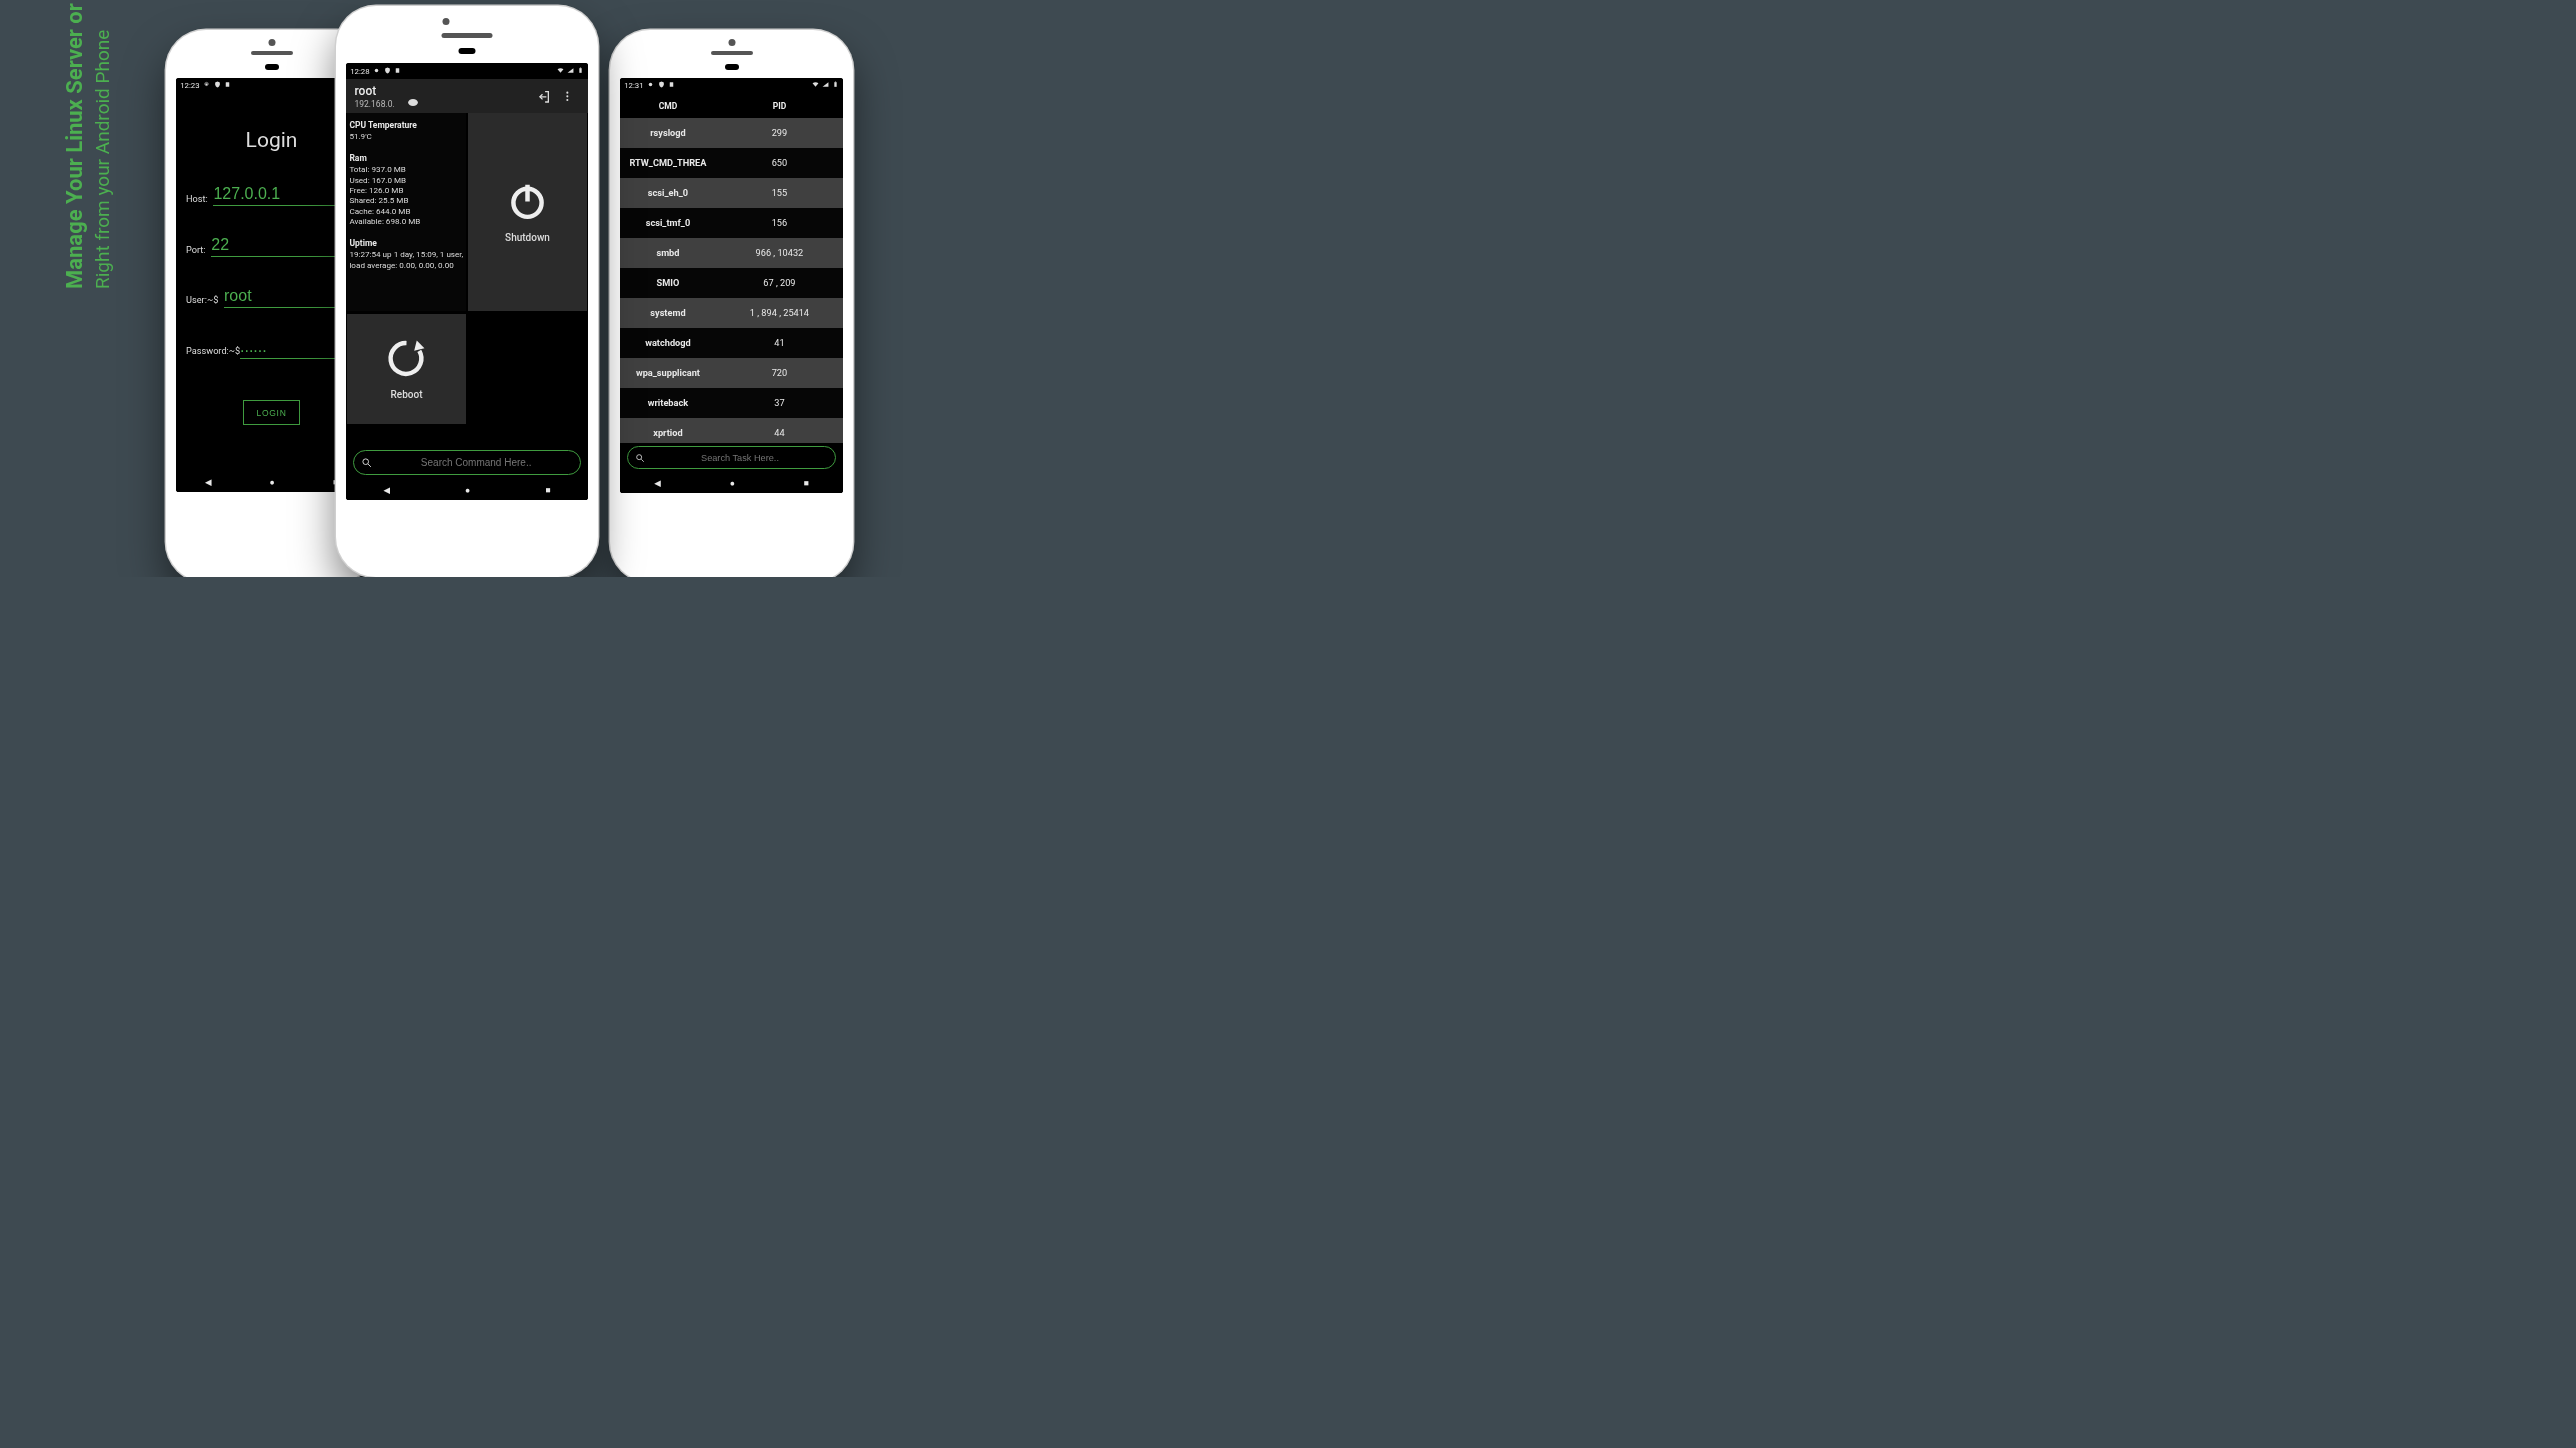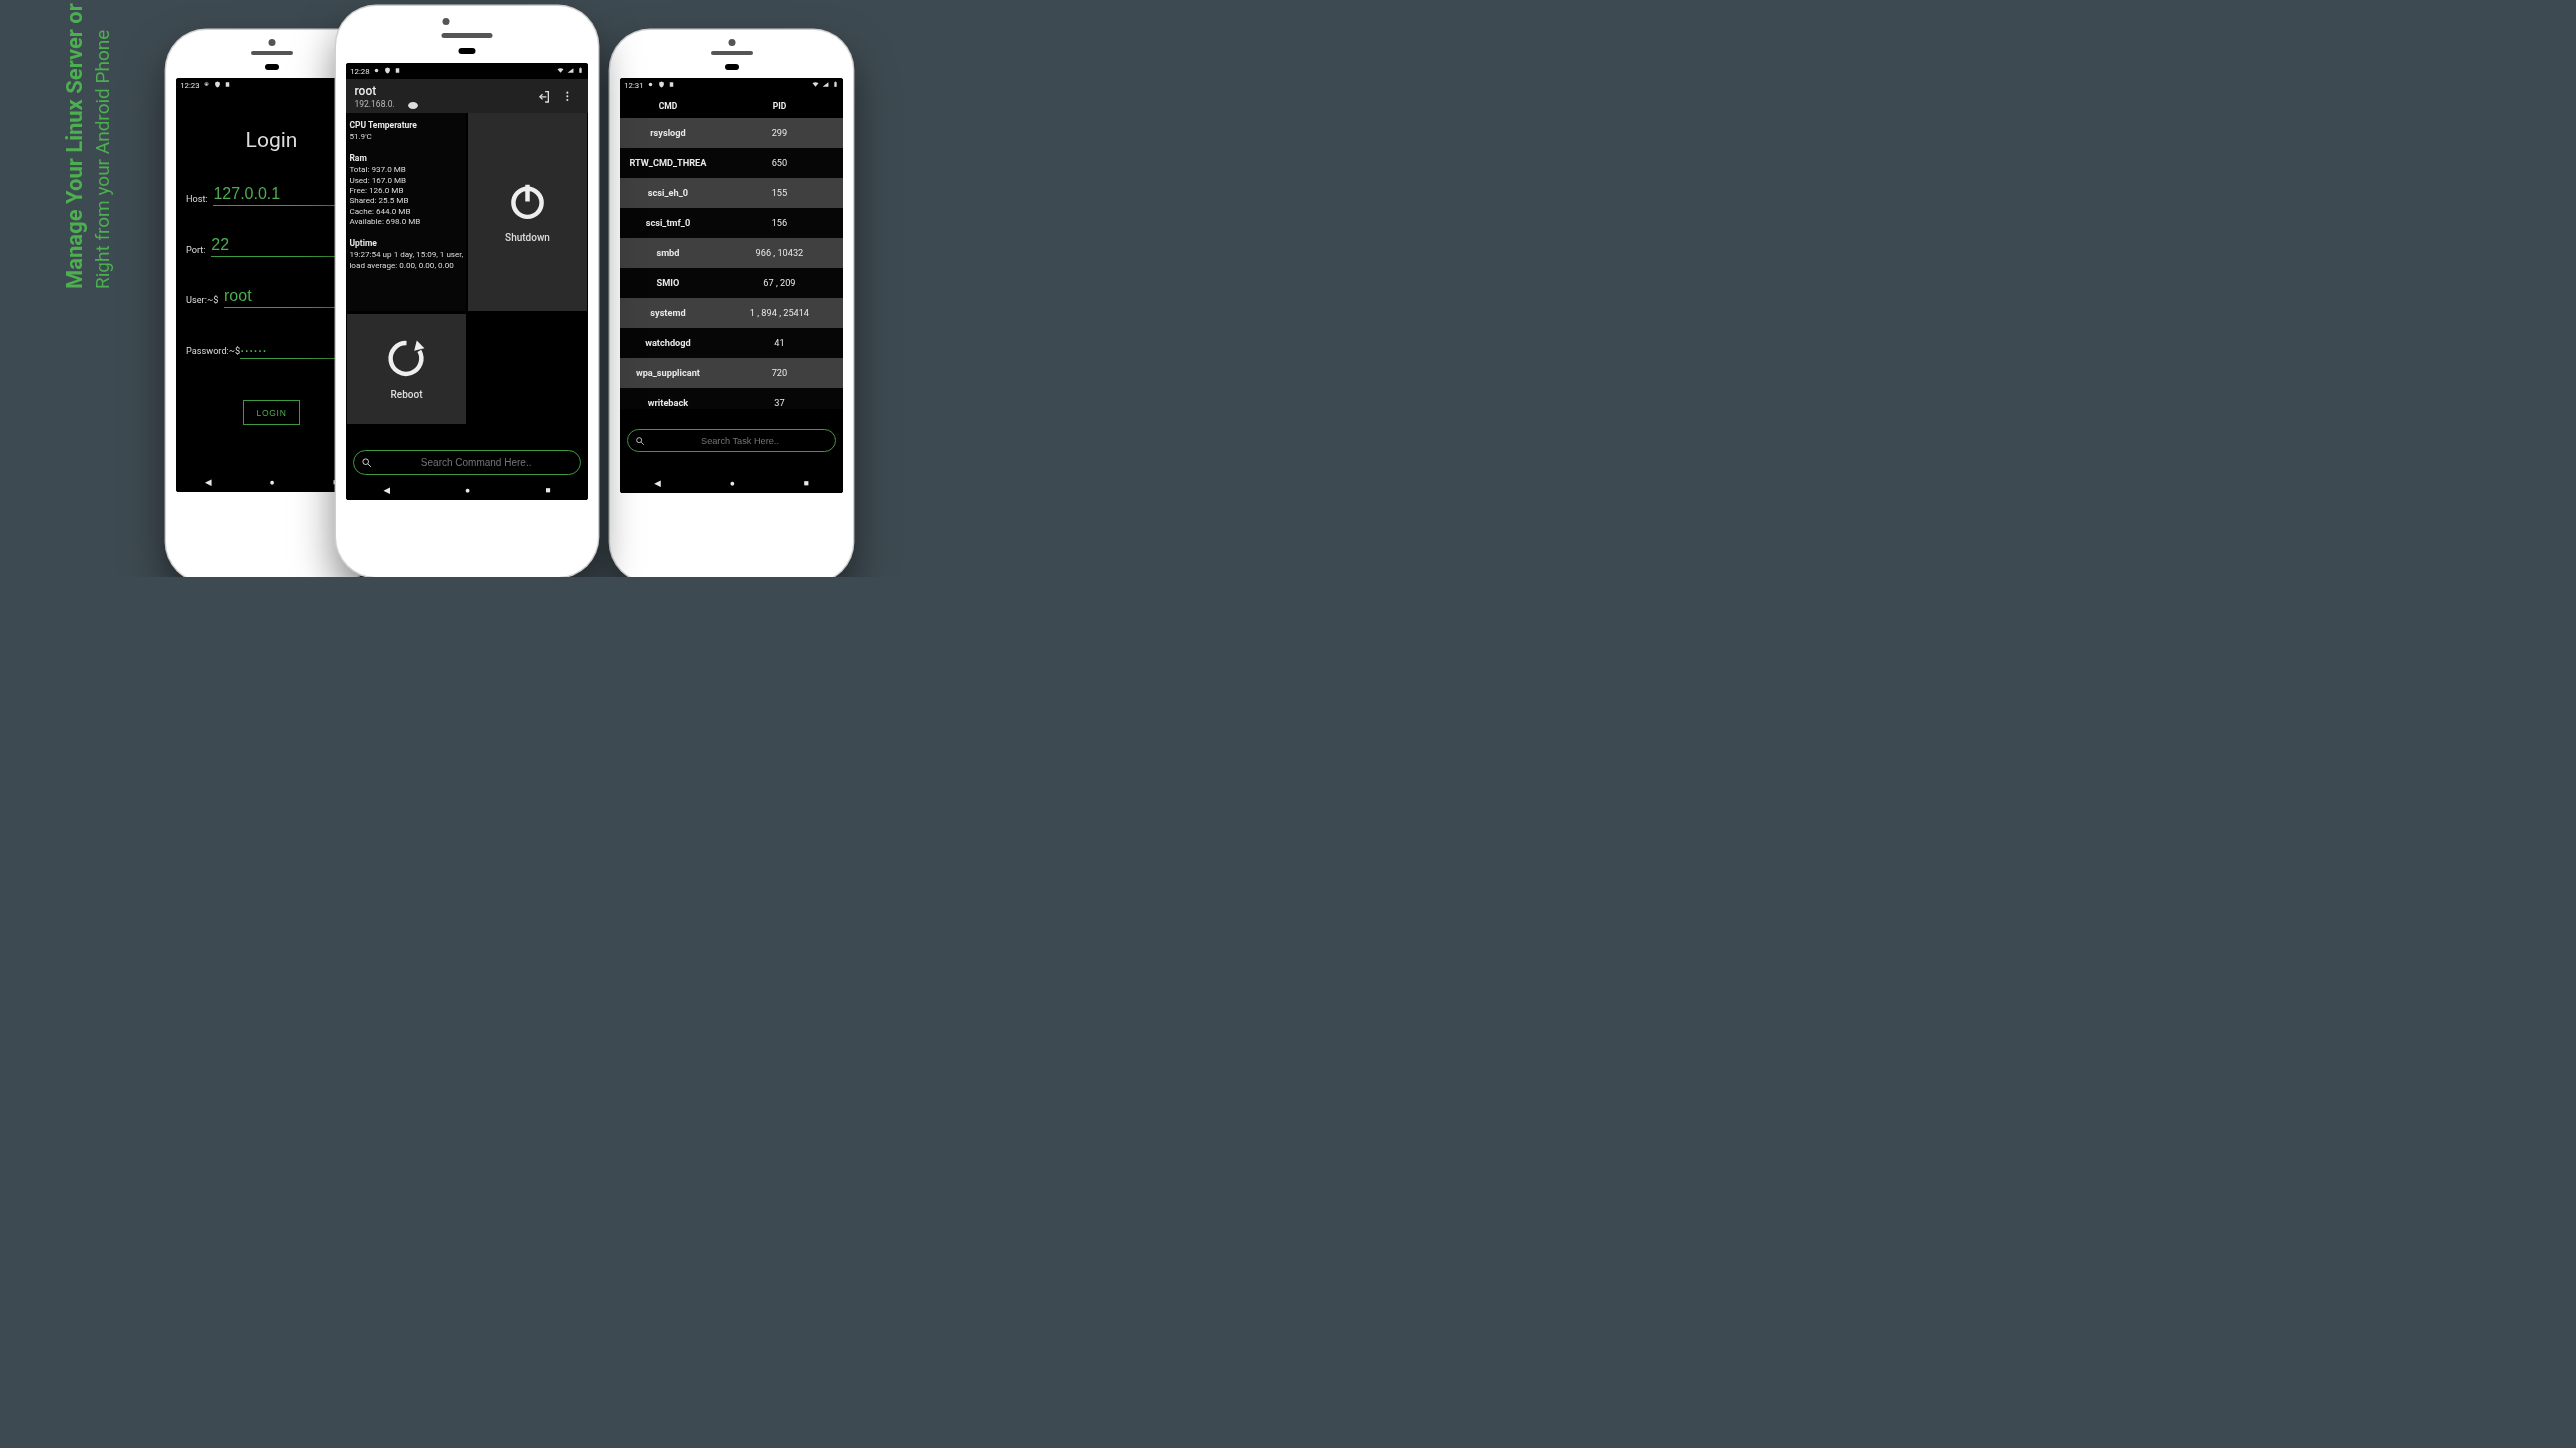--- a/index.html
+++ b/index.html
@@ -132,21 +132,21 @@
 
   
   .dash-header {
     background: #222;
     padding: 5px 8.5px 4.2px;
     display: flex;
     align-items: center;
   }
   .dash-header .titles { flex: 1; }
   .dash-header .t1 { font-size: 12px; color: #eee; font-weight: 500; }
-  .dash-header .t2 { font-size: 8.5px; color: #bbb; margin-top: 0.7px; display:flex; align-items:flex-end; gap:13px;}
+  .dash-header .t2 { font-size: 8.5px; color: #bbb; margin-top: 0.7px; display:flex; align-items:flex-start; gap:13px;}
   .dash-header .ico-btn { width: 24px; display: flex; justify-content: center; align-items: center; cursor: pointer; }
 
   .dash-body {
     flex: 1;
     display: grid;
     grid-template-columns: 1fr 1fr;
     grid-template-rows: 198px 110px;
     gap: 2.8px;
     padding: 0 1.4px;
     background: #000;
@@ -186,21 +186,21 @@
   .tl-header-row > div { padding: 7px 0; text-align: center; }
   .tl-col-cmd { width: 43%; }
   .tl-col-pid { width: 57%; }
   .tl-rows { flex: 1; overflow: hidden; }
   .tl-row { display: flex; font-size: 9.2px; height: 30px; align-items:center; }
   .tl-row:nth-child(odd) { background: #404040; }
   .tl-row:nth-child(even) { background: #060606; }
   .tl-row > div { text-align: center; }
   .tl-row .tl-col-cmd { font-weight: 700; }
   .tl-search {
-    margin: 20px 7px;
+    margin: 3px 7px;
     border: 0.7px solid #3f9b3f;
     border-radius: 12.7px;
     height: 22.6px;
     display: flex;
     align-items: center;
     padding: 0 7px;
     gap: 7px;
   }
   .tl-search input {
     flex: 1; background: none; border: none; outline: none;

